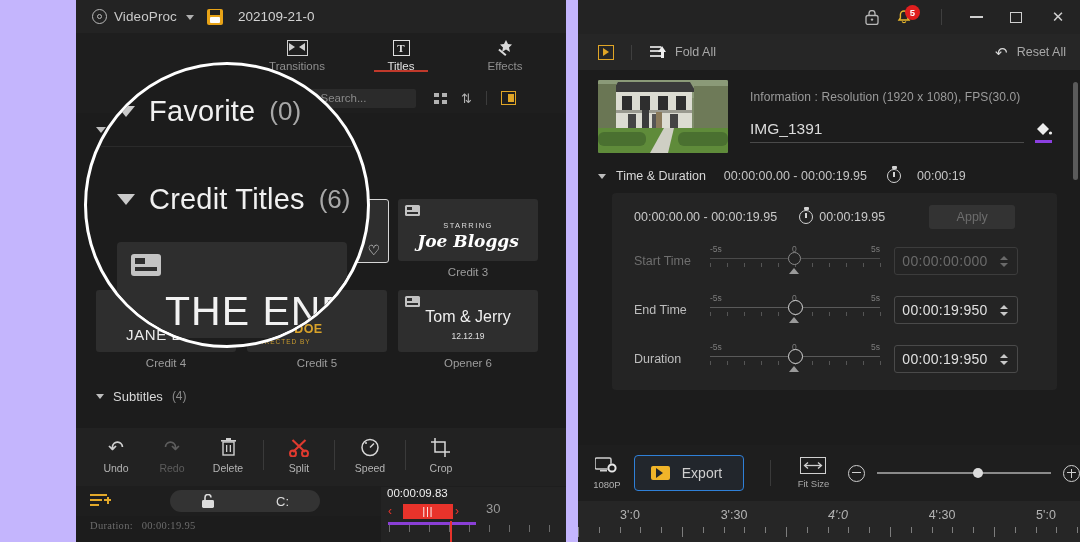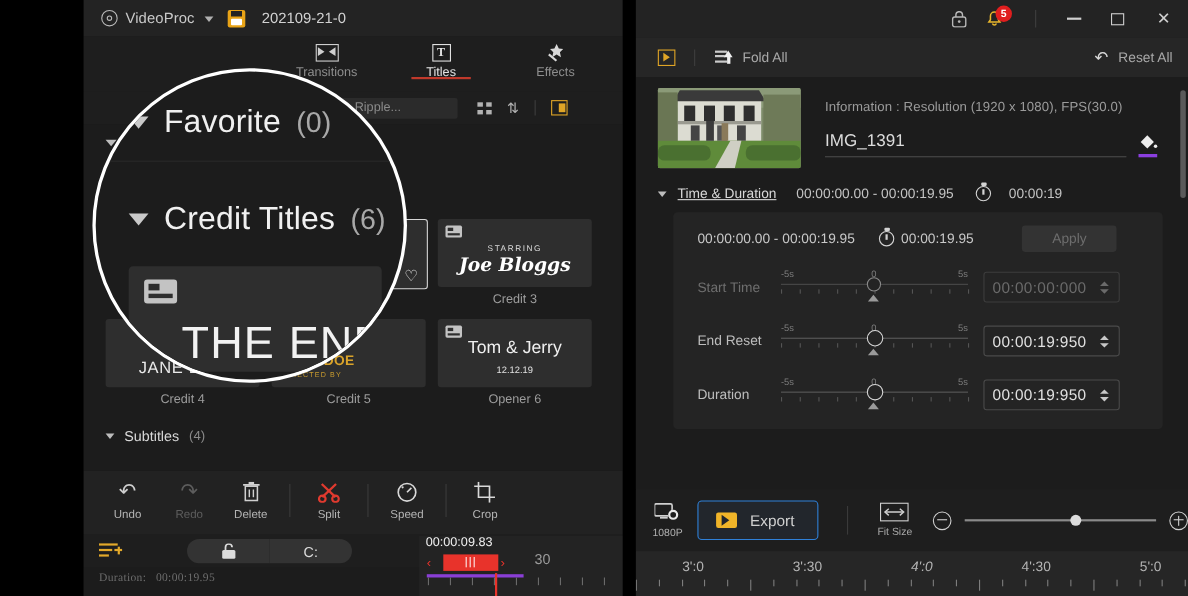--- a/index.html
+++ b/index.html
@@ -1,17 +1,17 @@
 <!DOCTYPE html>
 <html><head>
 <meta charset="utf-8">
 <style>
   html,body{margin:0;padding:0;background:#ffffff;}
   body{width:1080px;height:542px;overflow:hidden;font-family:"Liberation Sans",sans-serif;}
-  #root{position:relative;width:1080px;height:542px;background:#000000;}
+  #root{position:relative;width:1080px;height:542px;background:#c4b5fd;}
 
   
   #leftwin{position:absolute;left:76px;top:0;width:490px;height:542px;background:#1c1c1c;overflow:hidden;}
   .lw-titlebar{position:absolute;left:0;top:0;width:490px;height:33px;background:#232323;}
   .lw-tb-inner{display:flex;align-items:center;height:33px;padding-left:16px;gap:7px;}
   .eye-ico{width:15px;height:15px;border:1.6px solid #b9b9b9;border-radius:50%;position:relative;box-sizing:border-box;}
   .eye-ico::after{content:"";position:absolute;left:3.6px;top:3.6px;width:5px;height:5px;border:1.4px solid #b9b9b9;border-radius:50%;box-sizing:border-box;}
   .app-name{color:#c9c9c9;font-size:13.5px;letter-spacing:.1px;}
   .chev-d{width:0;height:0;border-left:4.5px solid transparent;border-right:4.5px solid transparent;border-top:5px solid #b0b0b0;margin-left:2px;margin-top:2px;}
   .save-ico{width:16px;height:16px;background:#e8a317;border-radius:2px;position:relative;margin-left:6px;}
@@ -125,21 +125,21 @@
   .info-row{display:flex;padding:10px 0 0 20px;}
   .vthumb{width:130px;height:73px;border-radius:2px;overflow:hidden;position:relative;background:#6f7f5a;}
   .info-right{margin-left:22px;flex:1;}
   .info-line{color:#9b9b9b;font-size:12px;padding-top:10px;letter-spacing:.1px;}
   .fname-row{display:flex;align-items:flex-end;margin-top:16px;padding-right:26px;}
   .fname{color:#dcdcdc;font-size:15.5px;flex:1;border-bottom:1px solid #4a4a4a;padding-bottom:4px;}
   .bucket{width:20px;height:22px;position:relative;margin-left:10px;}
   .bucket-bar{position:absolute;left:1px;bottom:0;width:17px;height:3.5px;background:#8b3fe0;}
 
   .td-head{display:flex;align-items:center;gap:10px;padding-left:20px;margin-top:16px;}
-  .td-title{color:#d8d8d8;font-size:12.5px;text-decoration:underline;}
+  .td-title{color:#d8d8d8;font-size:12.5px;}
   .td-range{color:#c4c4c4;font-size:12.5px;margin-left:8px;}
   .clock{width:14px;height:14px;border:1.5px solid #d4d4d4;border-radius:50%;position:relative;box-sizing:border-box;margin-left:10px;}
   .clock::after{content:"";position:absolute;left:5.2px;top:2px;width:1.4px;height:4.6px;background:#d4d4d4;}
   .clock-top{position:absolute;left:4px;top:-4px;width:5px;height:2.5px;background:#d4d4d4;border-radius:1px;}
   .td-dur{color:#c4c4c4;font-size:12.5px;margin-left:6px;}
 
   .td-panel{margin:10px 0 0 34px;width:445px;background:#242424;border-radius:4px;padding:12px 0 14px 0;}
   .td-row1{display:flex;align-items:center;padding-left:22px;}
   .r1-range{color:#c9c9c9;font-size:12.5px;}
   .r1-dur{color:#c9c9c9;font-size:12.5px;margin-left:6px;}
@@ -245,21 +245,21 @@
               <rect x="3" y="12" width="9" height="2" fill="#d9d9d9" transform="rotate(40 7 13)"></rect>
             </svg>
           </div>
           <div class="tlabel">Effects</div>
         </div>
       </div>
     </div>
 
     <div class="lw-search">
       <div class="searchbox">
-        <span>Ripple...</span>
+        <span>Search...</span>
       </div>
       <div class="s-icons">
         <div class="grid-ico">
             <i></i>
             <i></i>
             <i></i>
             <i></i>
           </div>
         <div class="sort-ico">⇅</div>
         <div class="vdiv"></div>
@@ -612,21 +612,21 @@
           <div class="spin dim">
             <span>00:00:00:000</span>
             <div class="sa">
                 <i class="up"></i>
                 <i class="dn"></i>
               </div>
           </div>
         </div>
 
         <div class="sld-row">
-          <div class="sld-lab">End Reset</div>
+          <div class="sld-lab">End Time</div>
           <div class="sld-wrap">
             <div class="sld-tick-lab" style="left:0">-5s</div>
             <div class="sld-tick-lab" style="left:82px">0</div>
             <div class="sld-tick-lab" style="right:0">5s</div>
             <div class="sld-line"></div>
             <div class="sld-minis">
                 <i style="left: 0px;"></i>
                 <i style="left: 17px;"></i>
                 <i style="left: 34px;"></i>
                 <i style="left: 51px;"></i>

